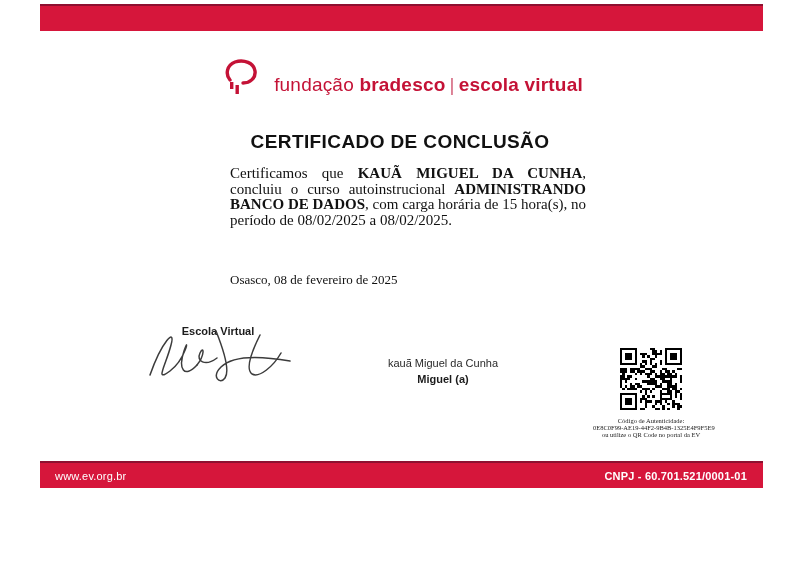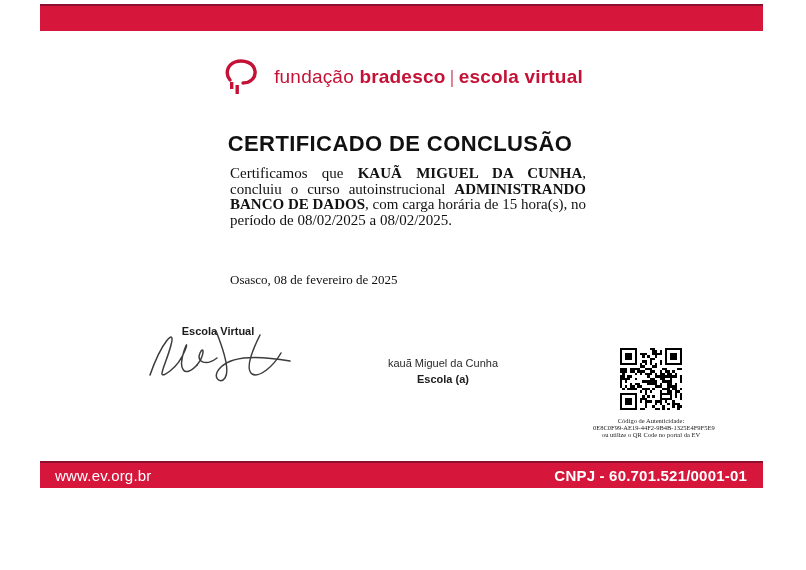--- a/index.html
+++ b/index.html
@@ -16,42 +16,42 @@
   .bar {
     position: absolute;
     left: 40px;
     width: 723px;
     height: 27px;
     background: #d6163b;
     border-top: 2px solid #8e1030;
   }
   .bar-top { top: 4px; }
   .bar-bottom { top: 461px; display: flex; align-items: center; justify-content: space-between; padding: 0 16px 0 15px; }
-  .bar-bottom .foot-text { color: #ffffff; font-size: 15px; letter-spacing: 0.2px; }
+  .bar-bottom .foot-text { color: #ffffff; font-size: 11px; letter-spacing: 0.2px; }
   .bar-bottom .foot-right { font-weight: bold; }
 
   
   .logo-row {
     position: absolute;
     top: 58px; left: 0; right: 0;
-    display: flex; align-items: center; justify-content: center;
+    display: flex; align-items: flex-end; justify-content: center;
     gap: 15px;
     color: #c41236;
   }
   .logo-mark { width: 36px; height: 38px; }
   .logo-text { font-size: 19px; letter-spacing: 0.2px; white-space: nowrap; }
   .logo-text .lt-bold { font-weight: bold; }
   .logo-sep { color: #d4637c; font-weight: 300; padding: 0 4px; font-size: 19px; }
 
   
   .title {
     position: absolute;
     top: 131px; left: 0; right: 6px;
     text-align: center;
-    font-size: 22px;
+    font-size: 19px;
     font-weight: bold;
     color: #111111;
     letter-spacing: 0.4px;
   }
 
   
   .body-text {
     position: absolute;
     top: 166px; left: 230px; width: 356px;
     font-family: "Liberation Serif", serif;
@@ -136,21 +136,21 @@
         <path d="M57 40 C 65 30 64 20 60 28 C 56 36 65 42 77 33"></path>
         <path d="M76 6 C 84 26 90 46 85 53 C 80 60 71 52 81 42 C 92 31 116 30 150 36"></path>
         <path d="M120 10 C 112 26 105 44 112 49 C 119 53 133 42 141 28"></path>
       </g>
     </svg>
     <div class="sig-org">Escola Virtual</div>
   </div>
 
   <div class="student-block">
     <div class="student-name">kauã Miguel da Cunha</div>
-    <div class="student-role">Escola (a)</div>
+    <div class="student-role">Miguel (a)</div>
   </div>
 
   <div class="qr-block">
     <svg id="qr-svg" class="qr-svg" viewBox="0 0 25 25" shape-rendering="crispEdges">
         <rect x="12" y="0" width="1" height="1" fill="#000"></rect>
         <rect x="13" y="0" width="1" height="1" fill="#000"></rect>
         <rect x="13" y="1" width="1" height="1" fill="#000"></rect>
         <rect x="14" y="1" width="1" height="1" fill="#000"></rect>
         <rect x="16" y="1" width="1" height="1" fill="#000"></rect>
         <rect x="8" y="2" width="1" height="1" fill="#000"></rect>

